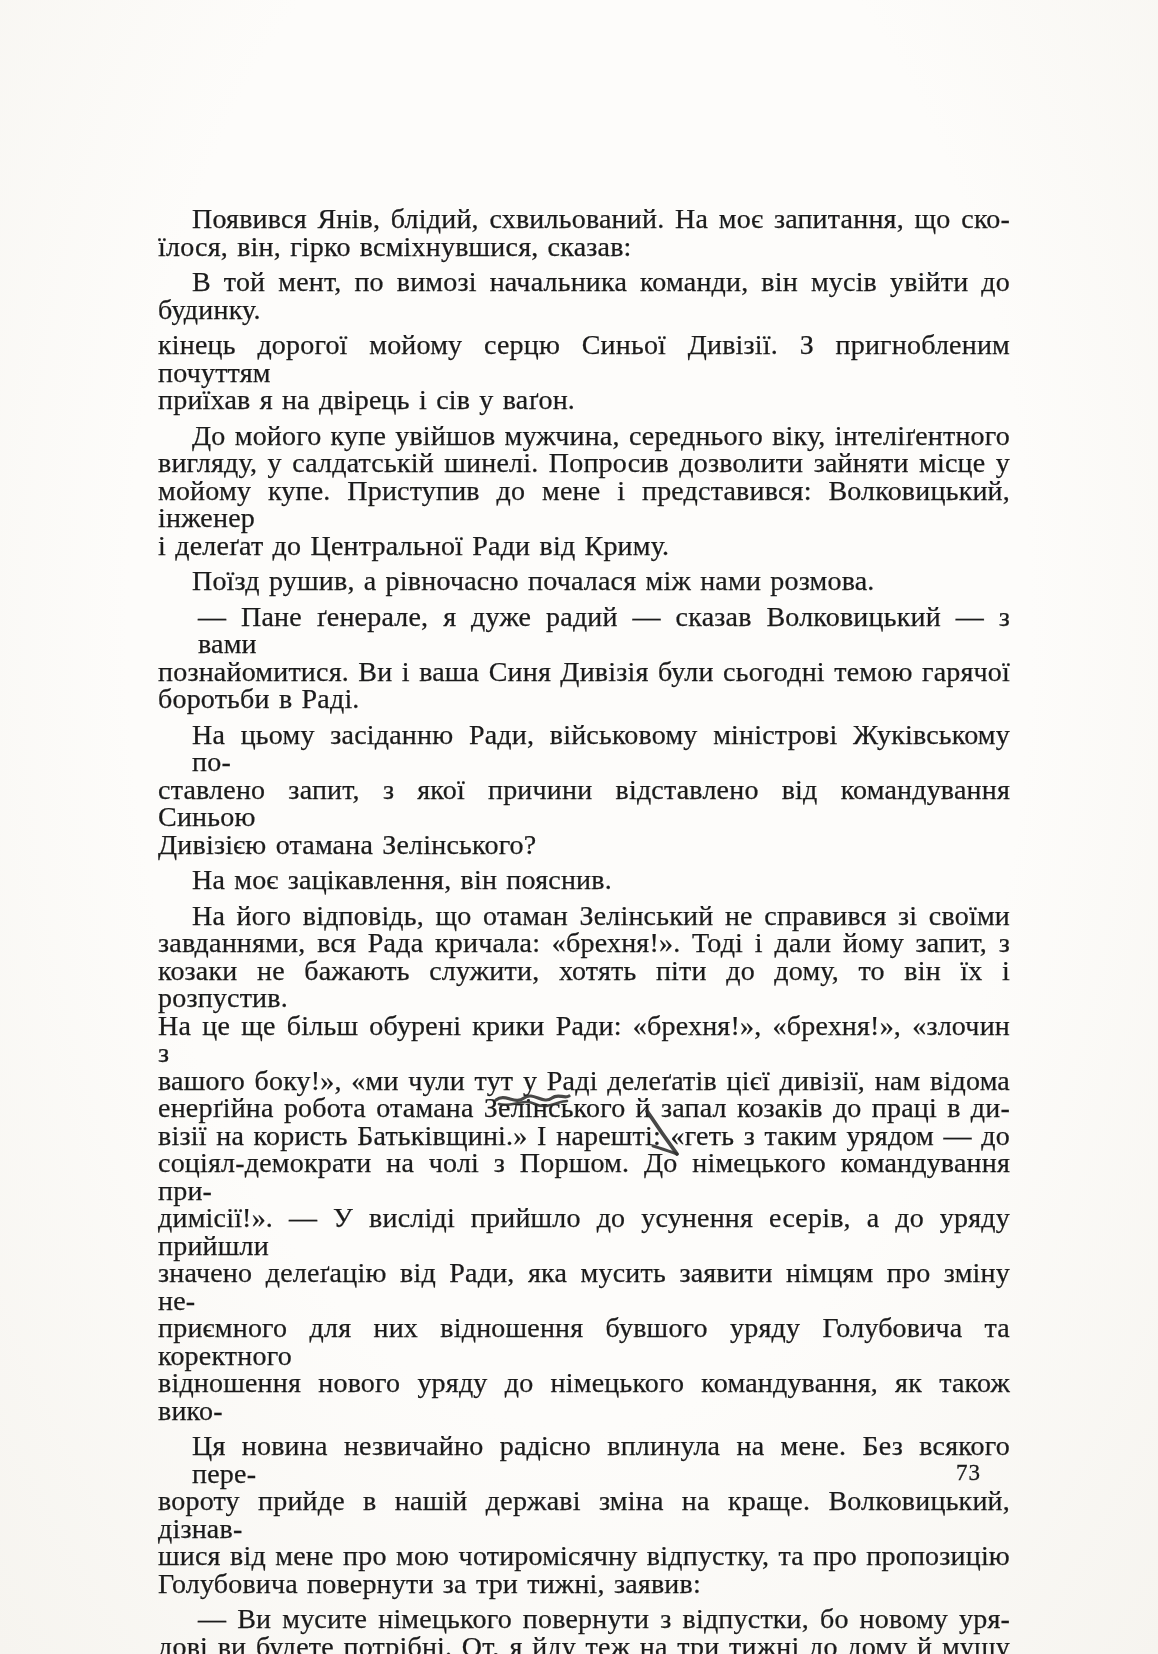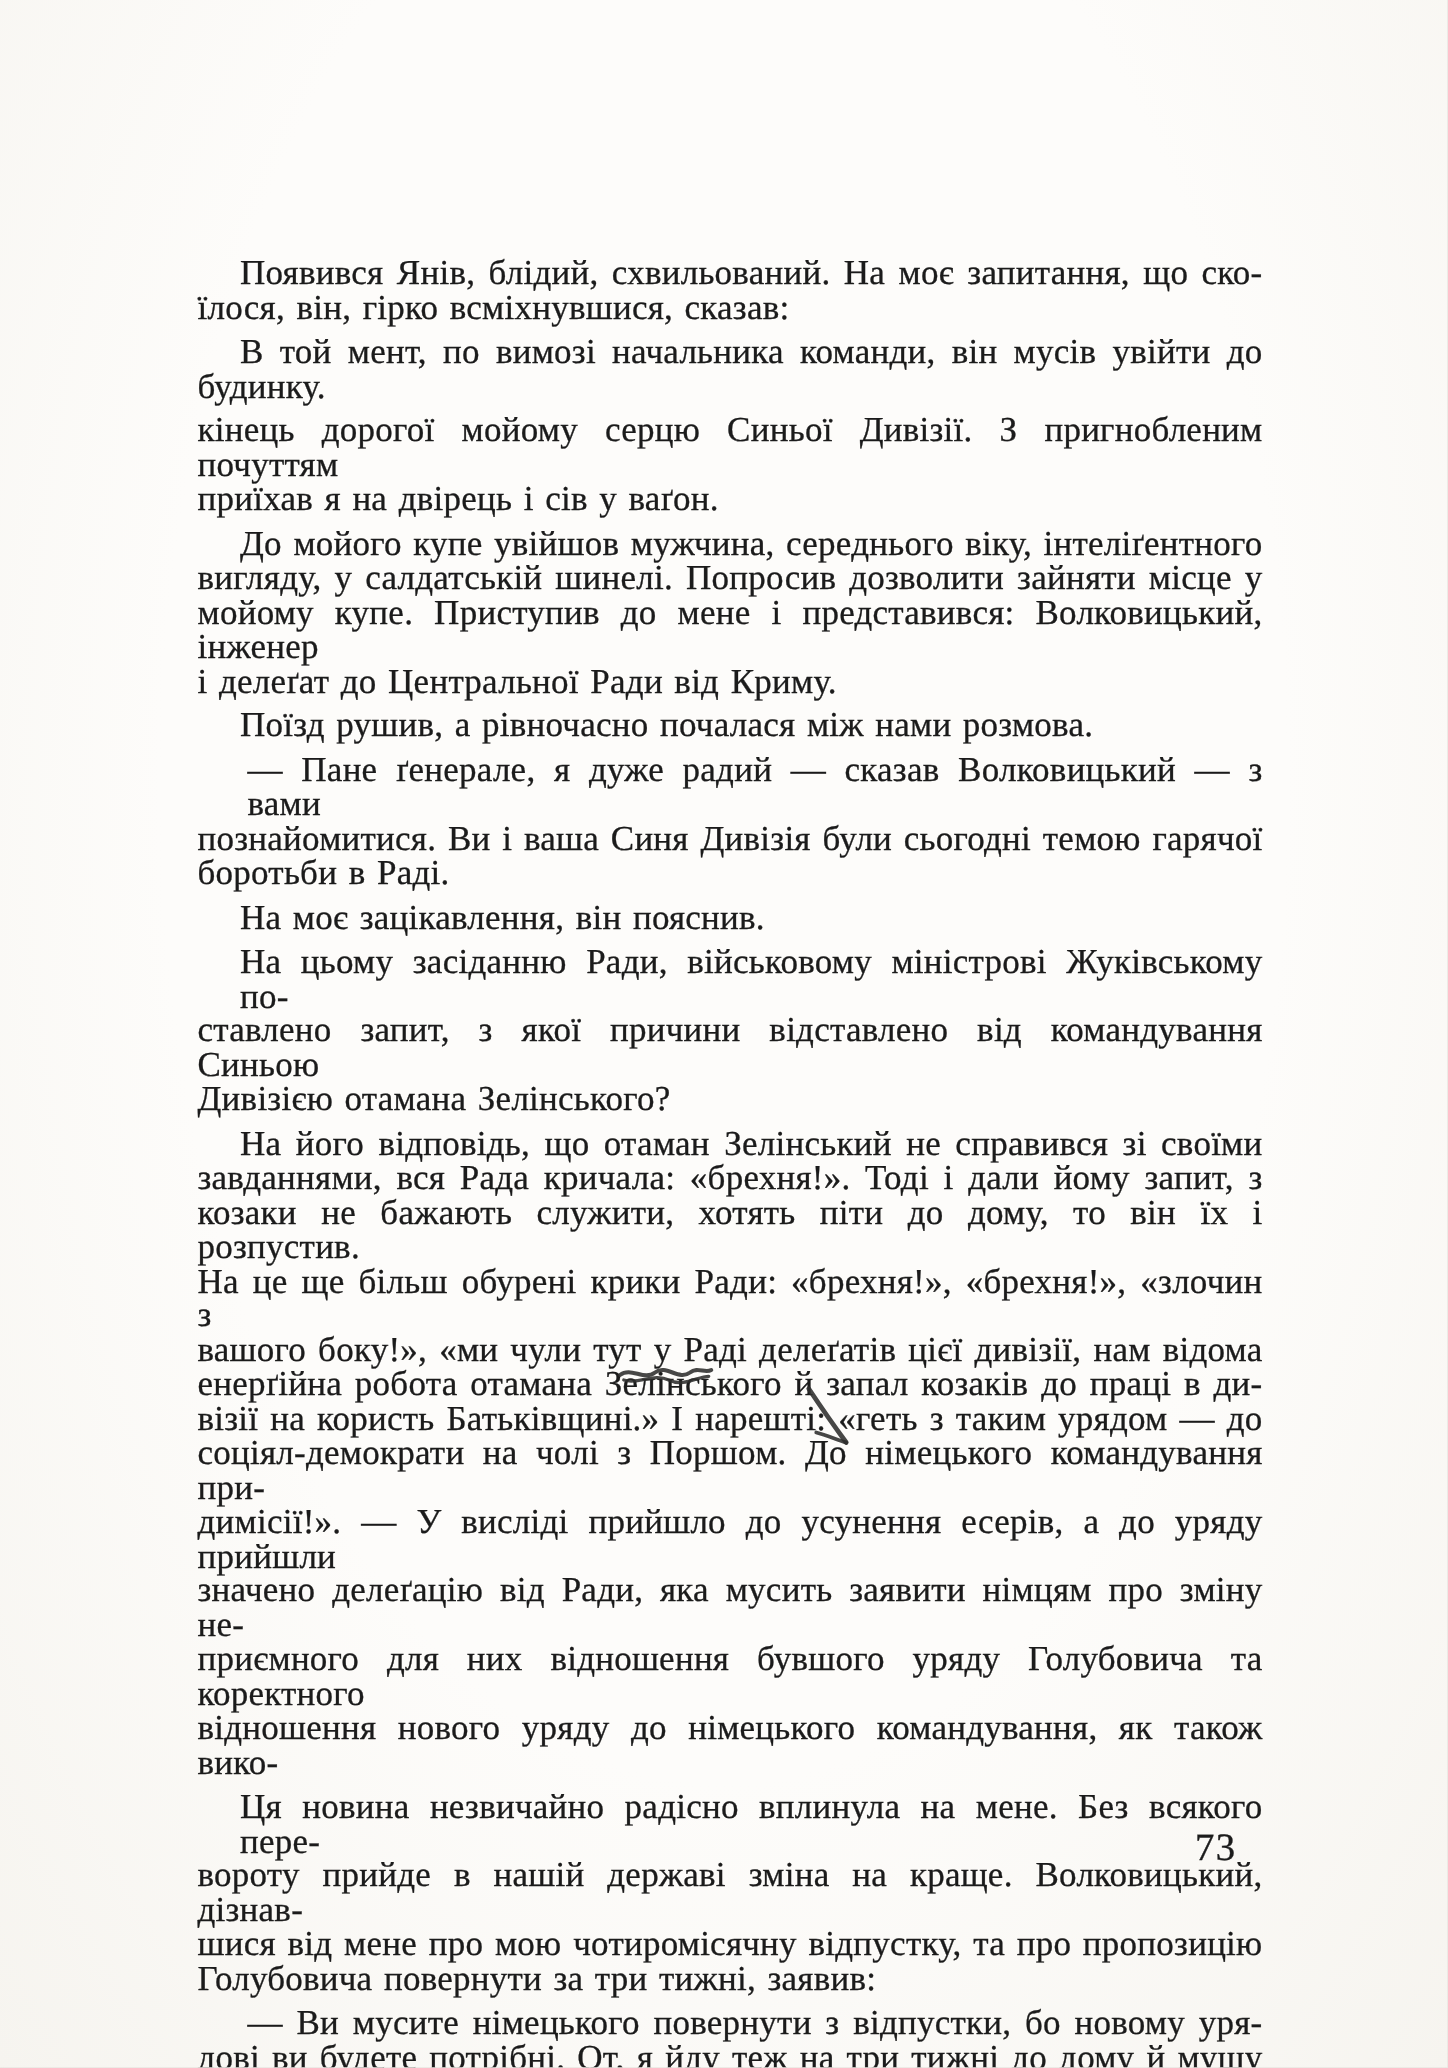--- a/index.html
+++ b/index.html
@@ -27,21 +27,21 @@
     text-align:justify;
     text-align-last:justify;
     white-space:normal;
   }
   .line.last{text-align-last:left;}
   .line.first{padding-left:34px;}
   .para.dialogue .line.first{padding-left:40px;}
   .page-number{
     position:absolute;
     left:956px;top:1460px;
-    font-size:31px;
+    font-size:23px;
     letter-spacing:1px;
     -webkit-text-stroke:0.3px #1b1b1b;
   }
   .ink-overlay{
     position:absolute;left:0;top:0;width:1158px;height:1654px;
     pointer-events:none;
   }
   .ink-overlay path{
     fill:none;
     stroke:#2e2d2c;
@@ -76,26 +76,26 @@
       </div>
       <div class="para">
         <div class="line first last">Поїзд рушив, а рівночасно почалася між нами розмова.</div>
       </div>
       <div class="para dialogue">
         <div class="line first">— Пане ґенерале, я дуже радий — сказав Волковицький — з вами</div>
         <div class="line">познайомитися.  Ви і ваша Синя Дивізія були сьогодні темою гарячої</div>
         <div class="line last">боротьби в Раді.</div>
       </div>
       <div class="para">
-        <div class="line first last">На моє зацікавлення, він пояснив.</div>
-      </div>
-      <div class="para">
         <div class="line first">На цьому засіданню Ради, військовому міністрові Жуківському по-</div>
         <div class="line">ставлено запит, з якої причини відставлено від командування Синьою</div>
         <div class="line last">Дивізією отамана Зелінського?</div>
+      </div>
+      <div class="para">
+        <div class="line first last">На моє зацікавлення, він пояснив.</div>
       </div>
       <div class="para">
         <div class="line first">На його відповідь, що отаман Зелінський не справився зі своїми</div>
         <div class="line">завданнями, вся Рада кричала: «брехня!».  Тоді і дали йому запит, з</div>
         <div class="line">козаки не бажають служити, хотять піти до дому, то він їх і розпустив.</div>
         <div class="line">На це ще більш обурені крики Ради: «брехня!», «брехня!», «злочин з</div>
         <div class="line">вашого боку!», «ми чули тут у Раді делеґатів цієї дивізії, нам відома</div>
         <div class="line">енерґійна робота отамана Зелінського й запал козаків до праці в ди-</div>
         <div class="line">візії на користь Батьківщині.»  І нарешті: «геть з таким урядом — до</div>
         <div class="line">соціял-демократи на чолі з Поршом.  До німецького командування при-</div>

